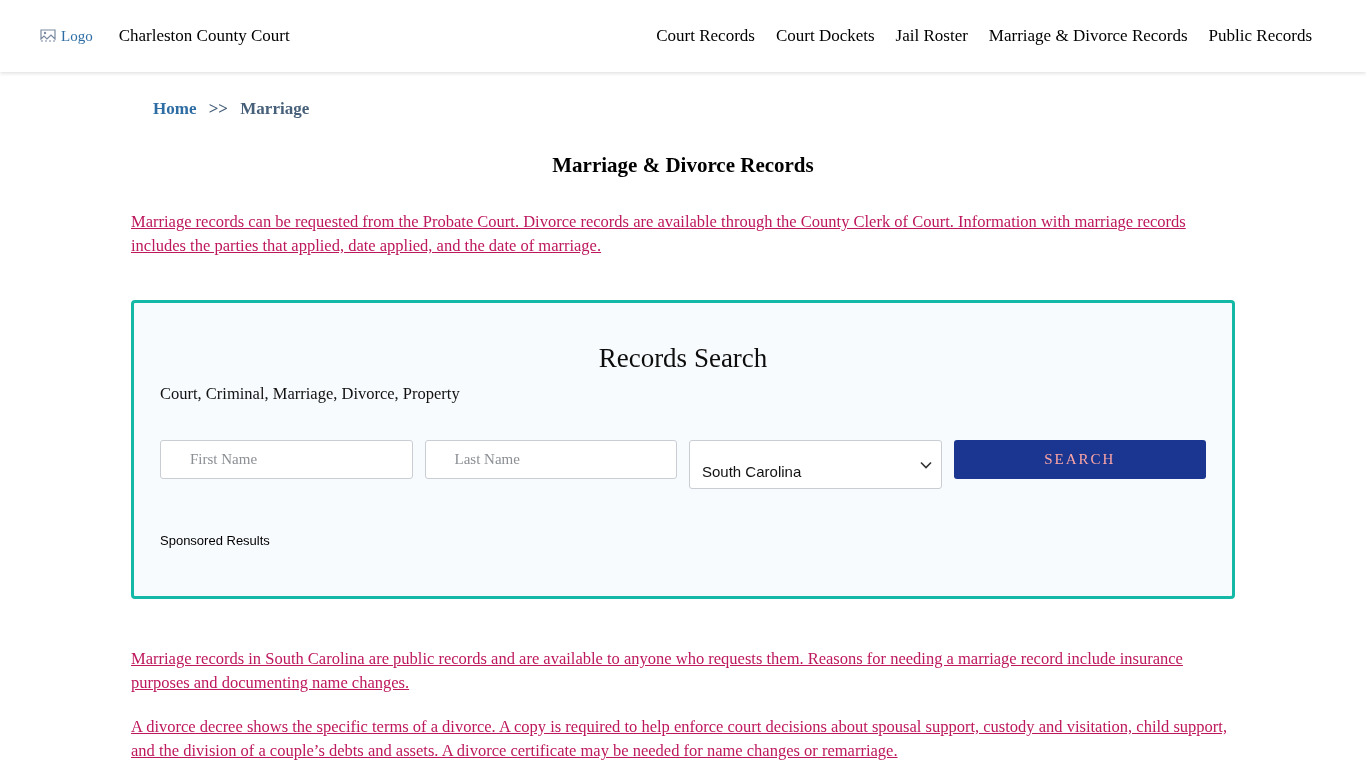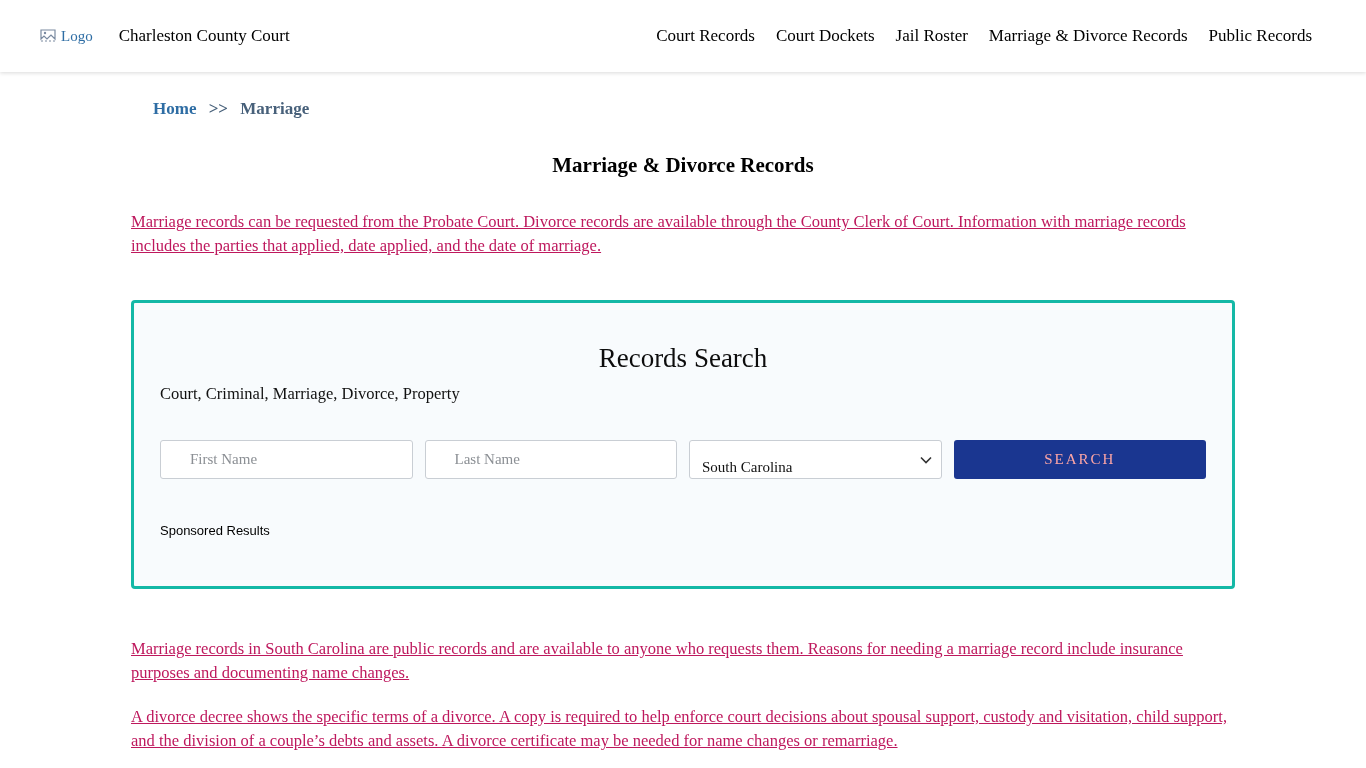--- a/index.html
+++ b/index.html
@@ -117,25 +117,25 @@
     font-size: 15px;
     color: #111111;
     background: #ffffff;
     outline: none;
     width: 100%;
   }
   .text-input::placeholder { color: #8b8f94; }
   .select-wrap { position: relative; }
   .state-select {
     width: 100%;
-    height: 39px;
+    height: 49px;
     border: 1px solid #c9ced4;
     border-radius: 3px;
     padding: 14px 30px 0 12px;
-    font-family: Liberation Serif, serif;
+    font-family: Liberation Sans, sans-serif;
     font-size: 15px;
     color: #111111;
     background: #ffffff;
     appearance: none;
     -webkit-appearance: none;
     -moz-appearance: none;
     outline: none;
   }
   .chevron-down-icon {
     position: absolute;

